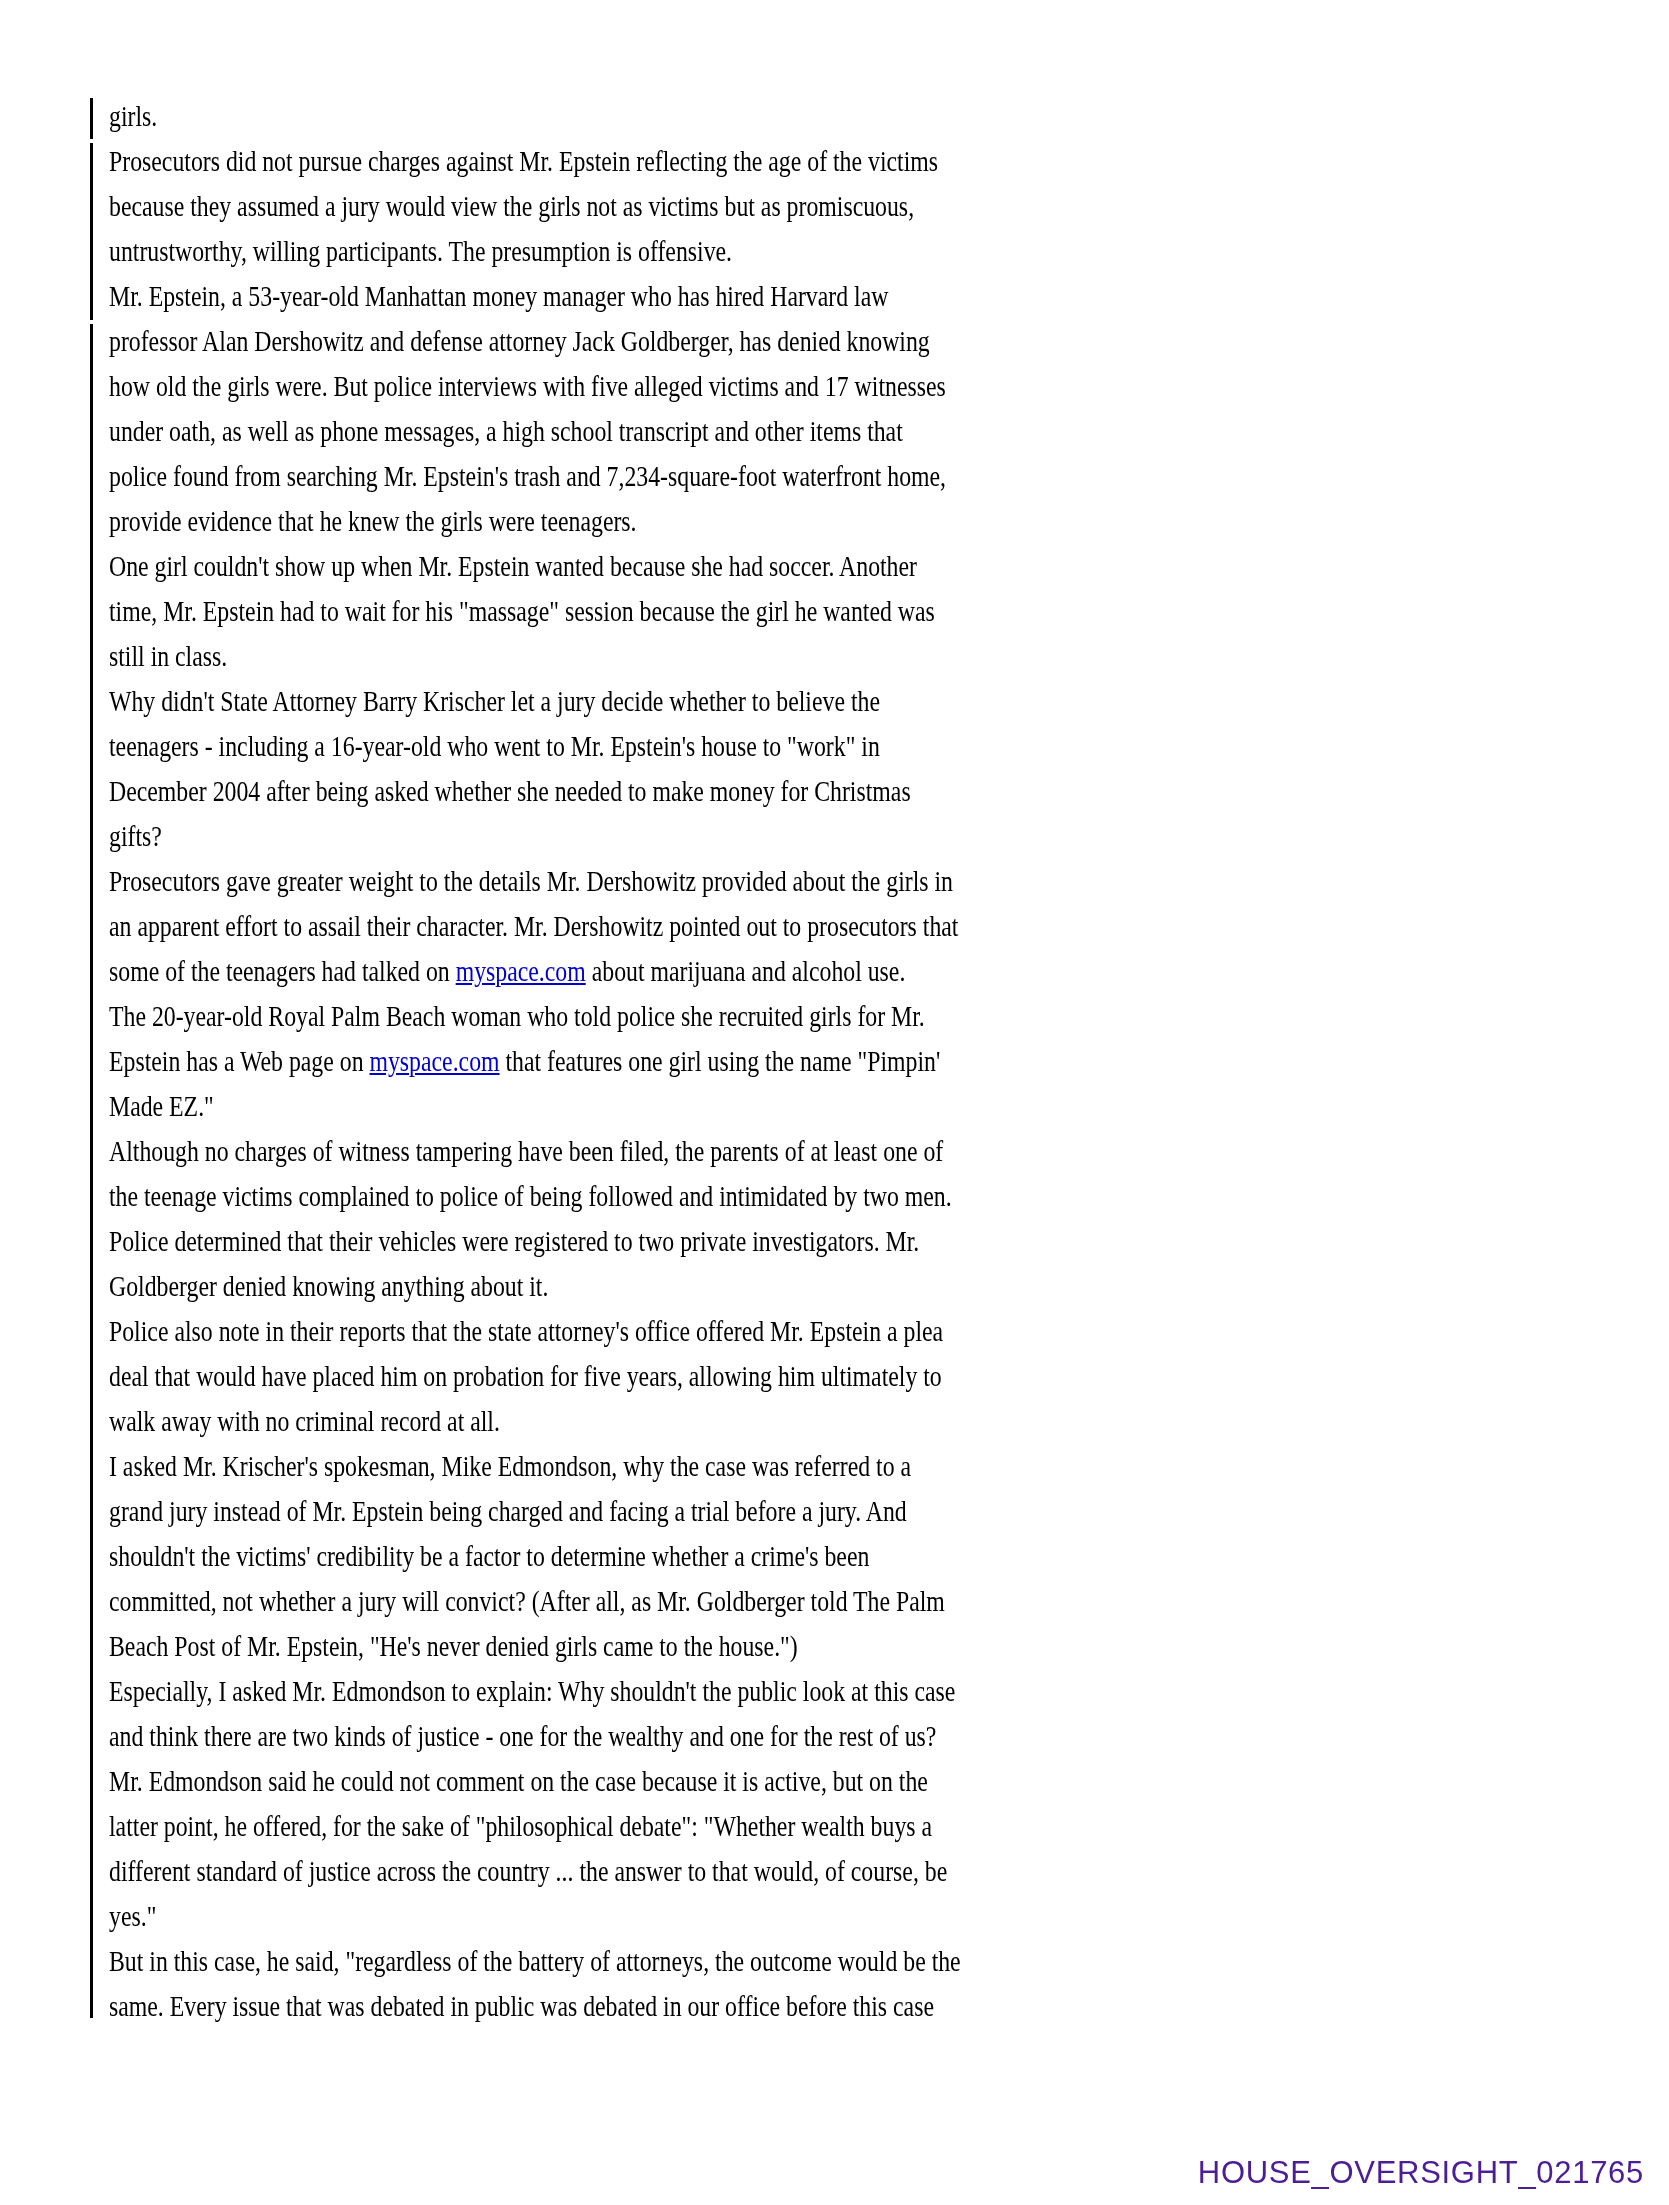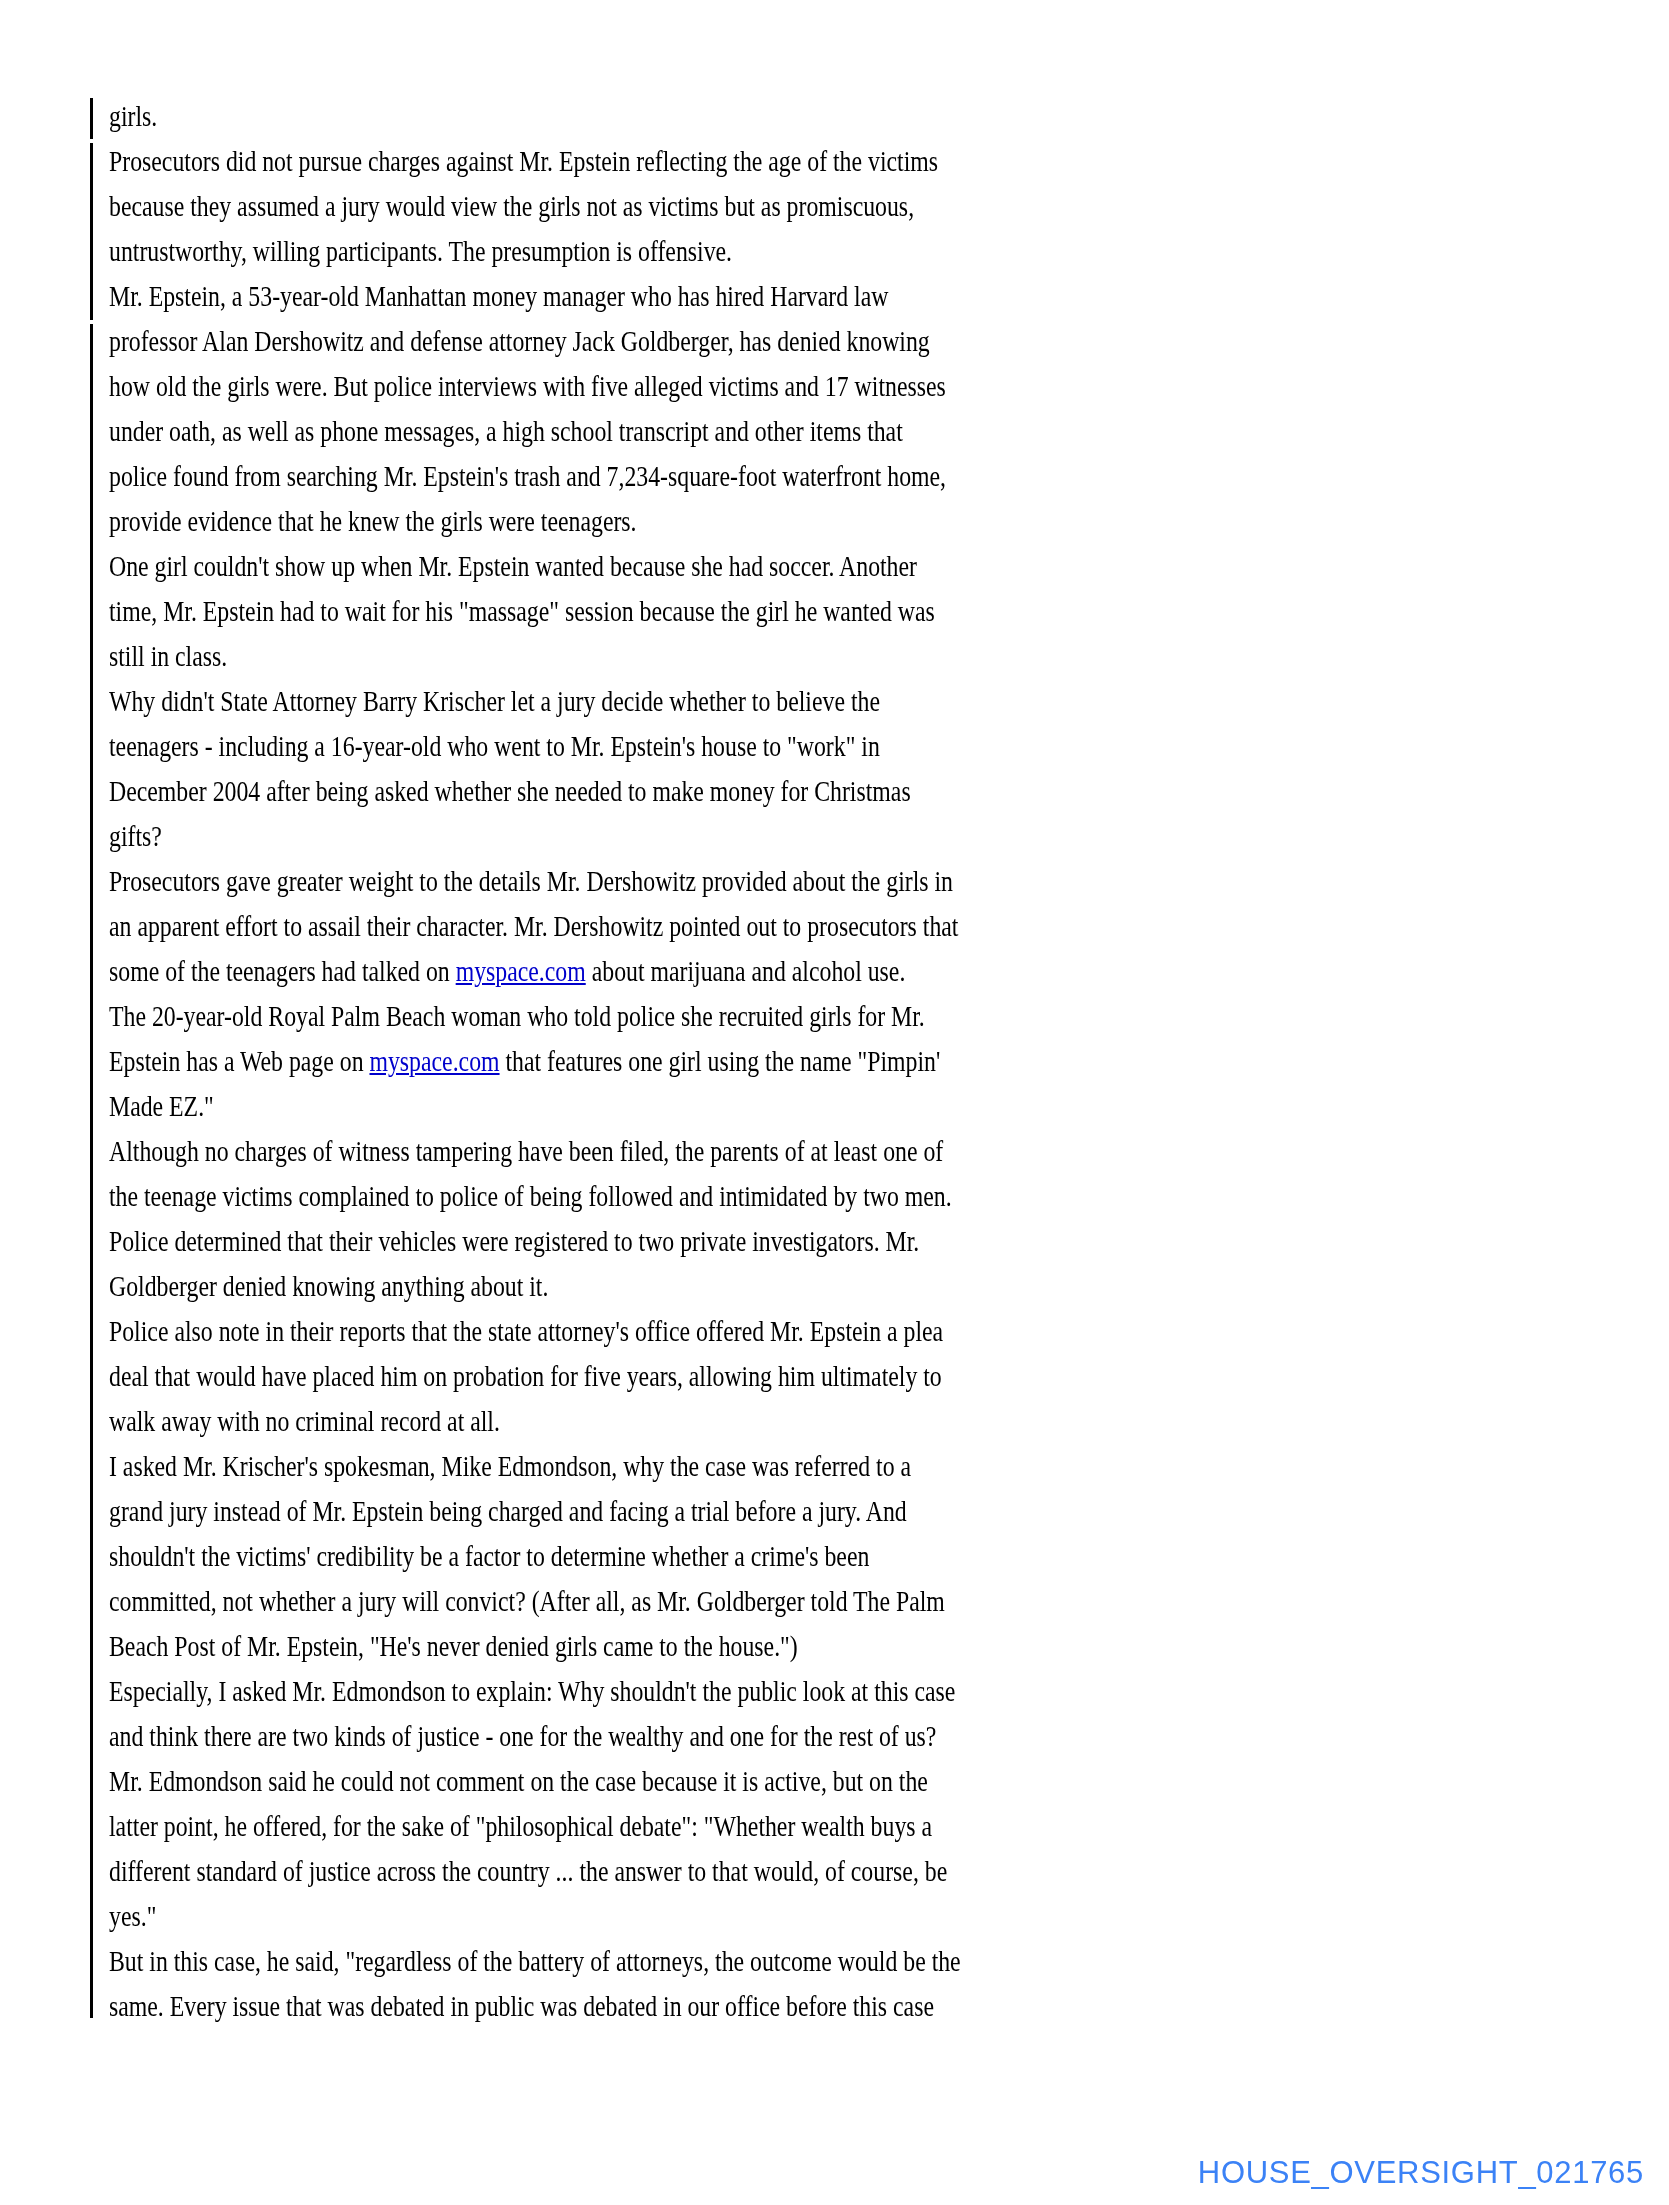--- a/index.html
+++ b/index.html
@@ -33,21 +33,21 @@
   .weblink{
     text-decoration:underline;
     cursor:pointer;
   }
   .footer{
     position:absolute;
     top:2155px;
     right:25px;
     font-family:"Liberation Sans", sans-serif;
     font-size:31px;
-    color:#3b82f6;
+    color:#4c1d95;
     letter-spacing:0.7px;
   }
 </style>
 </head>
 <body>
 
 <div class="page">
   <div class="quote-bar-layer">
       <div class="bar-seg" style="top: 98px; height: 41px; background: rgb(0, 0, 0);"></div>
       <div class="bar-seg" style="top: 143px; height: 177px; background: rgb(0, 0, 0);"></div>

